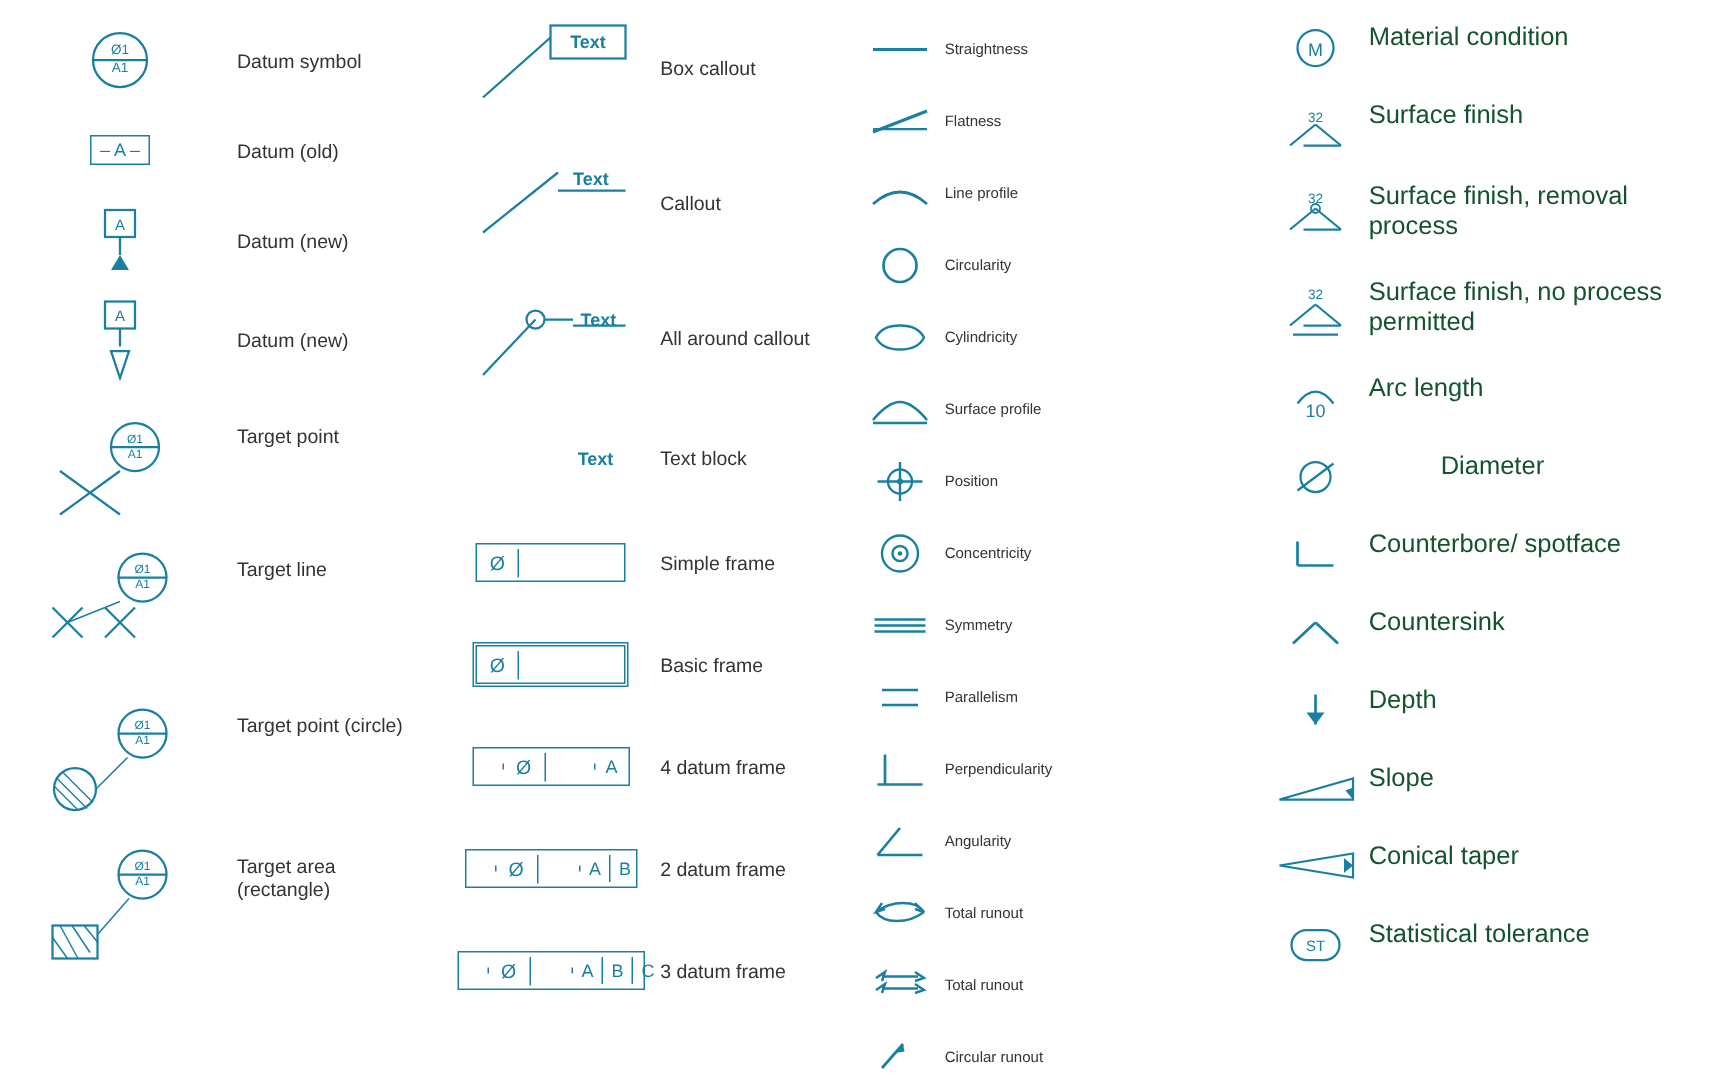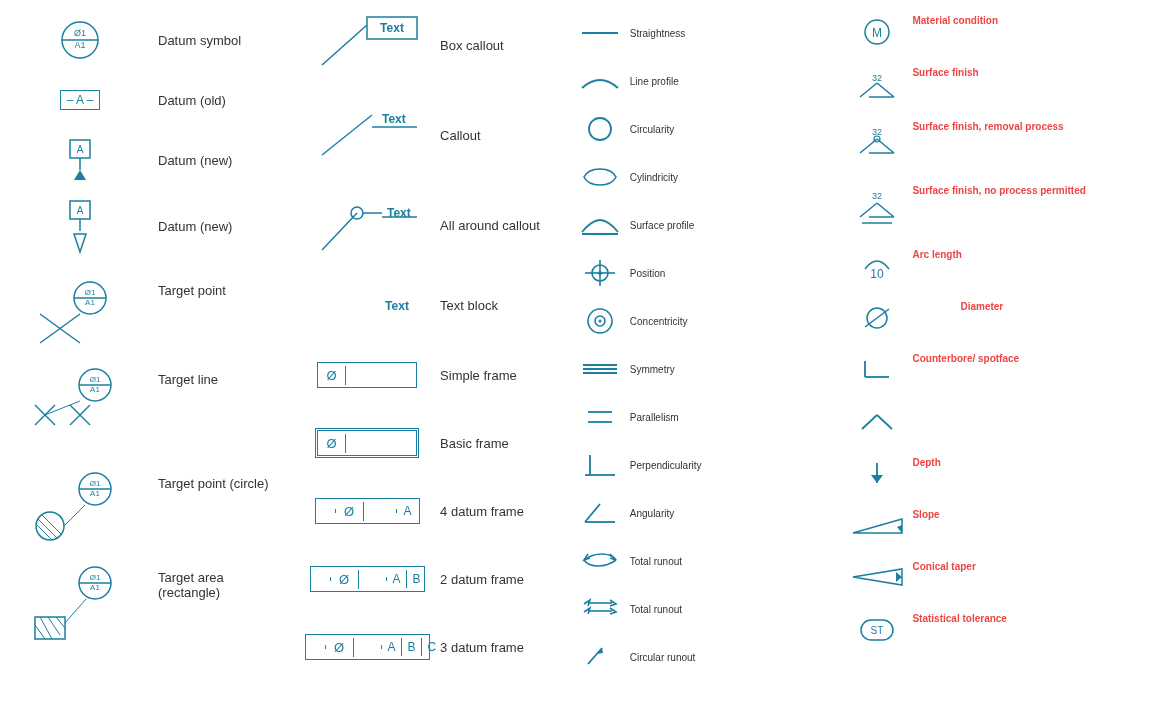--- a/index.html
+++ b/index.html
@@ -93,23 +93,22 @@
       width: 60px;
       display: flex;
       align-items: center;
       justify-content: center;
       flex-shrink: 0;
       padding-top: 2px;
     }
     .extra-label {
       flex: 1;
       padding-left: 5px;
-      font-size: 10px;
-      color: #ef4444;
-      font-weight: bold;
+      font-size: 17px;
+      color: #14532d;
     }
 
     
     .callout-symbol {
       width: 130px;
       display: flex;
       align-items: center;
       justify-content: center;
       flex-shrink: 0;
     }
@@ -398,20 +397,33 @@
 
     <div class="gdt-row">
       <div class="gdt-symbol">
         <svg width="40" height="18" viewBox="0 0 40 18">
           <line x1="2" y1="9" x2="38" y2="9" stroke="#1a7fa0" stroke-width="2"></line>
         </svg>
       </div>
       <div class="gdt-label">Straightness</div>
     </div>
 
+    <div class="gdt-row">
+      <div class="gdt-symbol">
+        <svg width="40" height="22" viewBox="0 0 40 22">
+          <polygon points="2,18 38,4" stroke="#1a7fa0" stroke-width="0" fill="none"></polygon>
+          <line x1="2" y1="18" x2="38" y2="4" stroke="#1a7fa0" stroke-width="2"></line>
+          <line x1="2" y1="20" x2="32" y2="8" stroke="#1a7fa0" stroke-width="0"></line>
+
+          <line x1="2" y1="16" x2="38" y2="16" stroke="#1a7fa0" stroke-width="1.5"></line>
+          <line x1="6" y1="6" x2="42" y2="6" stroke="#1a7fa0" stroke-width="0"></line>
+        </svg>
+      </div>
+      <div class="gdt-label">Flatness</div>
+    </div>
 
     <div class="gdt-row">
       <div class="gdt-symbol">
         <svg width="40" height="22" viewBox="0 0 40 22">
           <path d="M2 18 Q20 2 38 18" stroke="#1a7fa0" stroke-width="1.8" fill="none"></path>
         </svg>
       </div>
       <div class="gdt-label">Line profile</div>
     </div>
 
@@ -632,20 +644,21 @@
       <div class="extra-label">Counterbore/ spotface</div>
     </div>
 
     <div class="extra-row" style="margin-bottom:16px;">
       <div class="extra-symbol">
         <svg width="40" height="26" viewBox="0 0 40 26">
           <line x1="5" y1="22" x2="20" y2="8" stroke="#1a7fa0" stroke-width="1.8"></line>
           <line x1="35" y1="22" x2="20" y2="8" stroke="#1a7fa0" stroke-width="1.8"></line>
         </svg>
       </div>
+      <div class="extra-label">Countersink</div>
     </div>
 
     <div class="extra-row" style="margin-bottom:16px;">
       <div class="extra-symbol">
         <svg width="40" height="28" viewBox="0 0 40 28">
 
           <line x1="20" y1="4" x2="20" y2="24" stroke="#1a7fa0" stroke-width="1.8"></line>
           <polygon points="20,24 14,16 26,16" fill="#1a7fa0"></polygon>
         </svg>
       </div>

